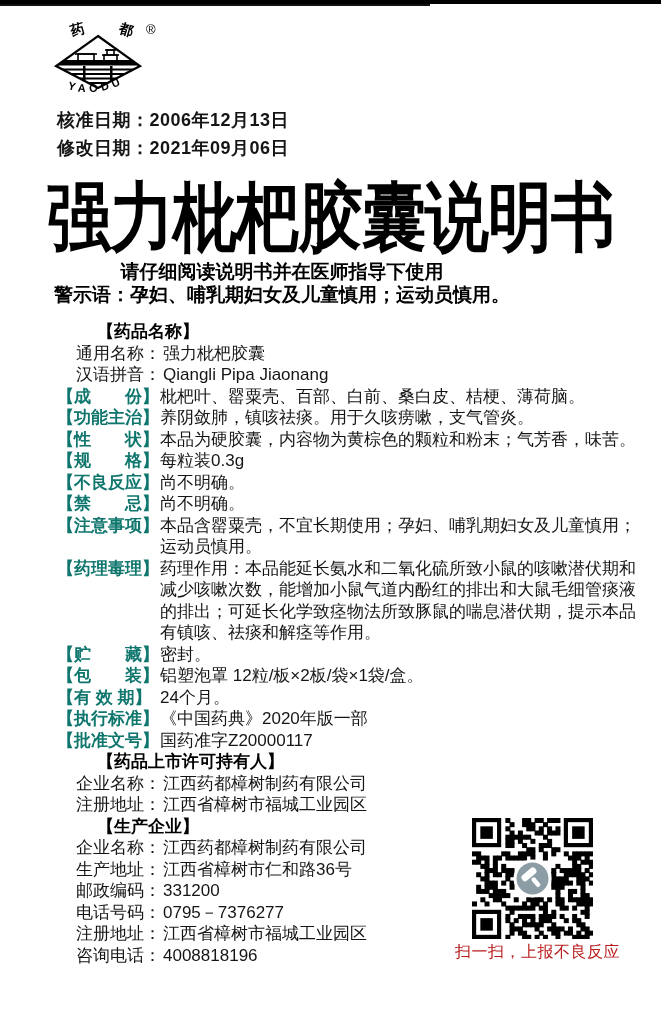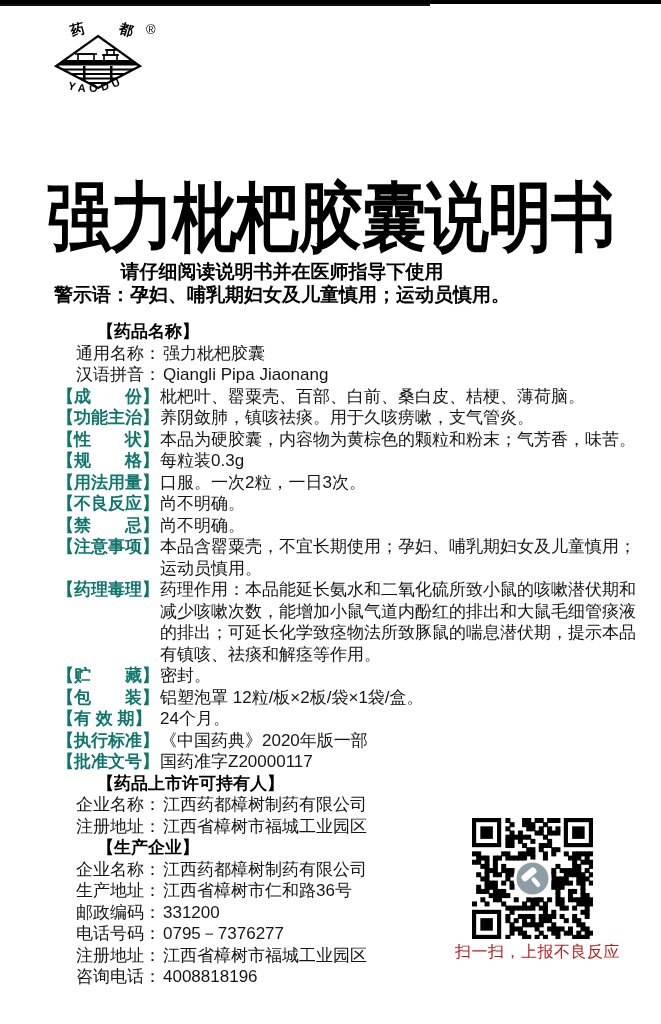--- a/index.html
+++ b/index.html
@@ -78,20 +78,24 @@
     <text x="24" y="16" font-size="14" font-weight="700" transform="rotate(-16 24 16)" fill="#000">药</text>
     <text x="70" y="14" font-size="14" font-weight="700" transform="rotate(16 76 14)" fill="#000">都</text>
     <text x="98" y="14" font-size="13" fill="#000">®</text>
 
     <path id="arcpath" d="M 12 66 Q 50 82 88 56" fill="none"></path>
     <text font-size="11" font-weight="700" letter-spacing="4" fill="#000">
       <textPath href="#arcpath" startOffset="8">YAODU</textPath>
     </text>
   </svg>
 
+  <div class="dates">
+    <div class="dline"><span>核准日期：</span><span>2006年12月13日</span></div>
+    <div class="dline"><span>修改日期：</span><span>2021年09月06日</span></div>
+  </div>
 
   <div class="title">强力枇杷胶囊说明书</div>
 
   <div class="notice">
     <div>请仔细阅读说明书并在医师指导下使用</div>
     <div>警示语：孕妇、哺乳期妇女及儿童慎用；运动员慎用。</div>
   </div>
 
   <div class="sections">
     <div class="row">
@@ -113,24 +117,20 @@
         <span class="lbl">【功能主治】</span>
         <span class="txt">养阴敛肺，镇咳祛痰。用于久咳痨嗽，支气管炎。</span>
       </div>
     <div class="row">
         <span class="lbl">【性　　状】</span>
         <span class="txt">本品为硬胶囊，内容物为黄棕色的颗粒和粉末；气芳香，味苦。</span>
       </div>
     <div class="row">
         <span class="lbl">【规　　格】</span>
         <span class="txt">每粒装0.3g</span>
-      </div>
-    <div class="row">
-        <span class="lbl">【用法用量】</span>
-        <span class="txt">口服。一次2粒，一日3次。</span>
       </div>
     <div class="row">
         <span class="lbl">【不良反应】</span>
         <span class="txt">尚不明确。</span>
       </div>
     <div class="row">
         <span class="lbl">【禁　　忌】</span>
         <span class="txt">尚不明确。</span>
       </div>
     <div class="row">

